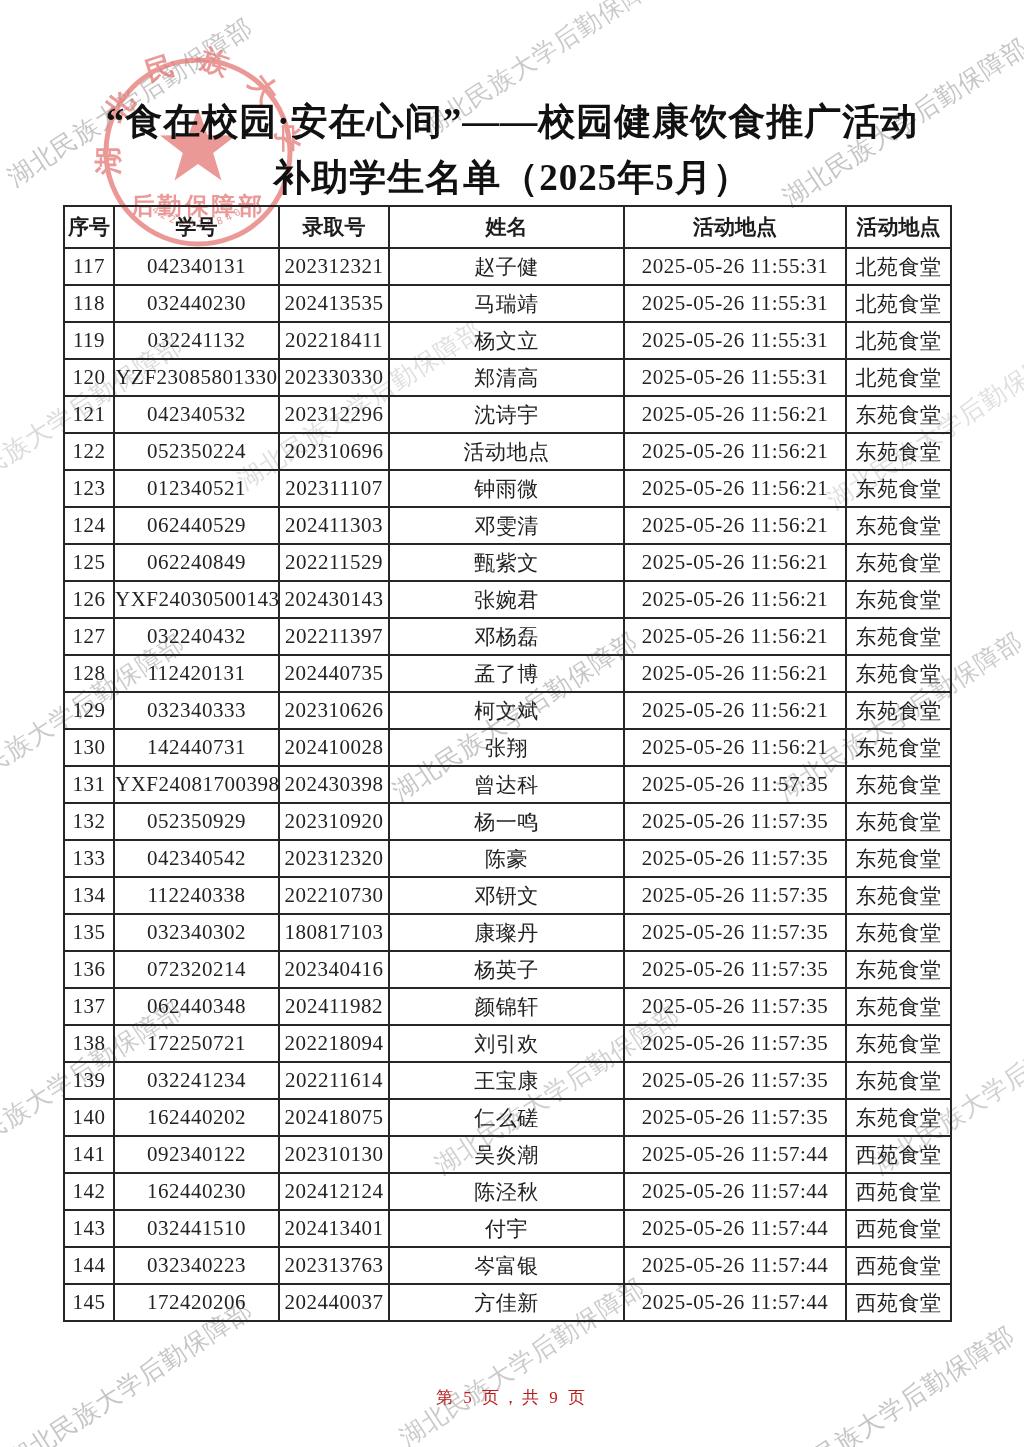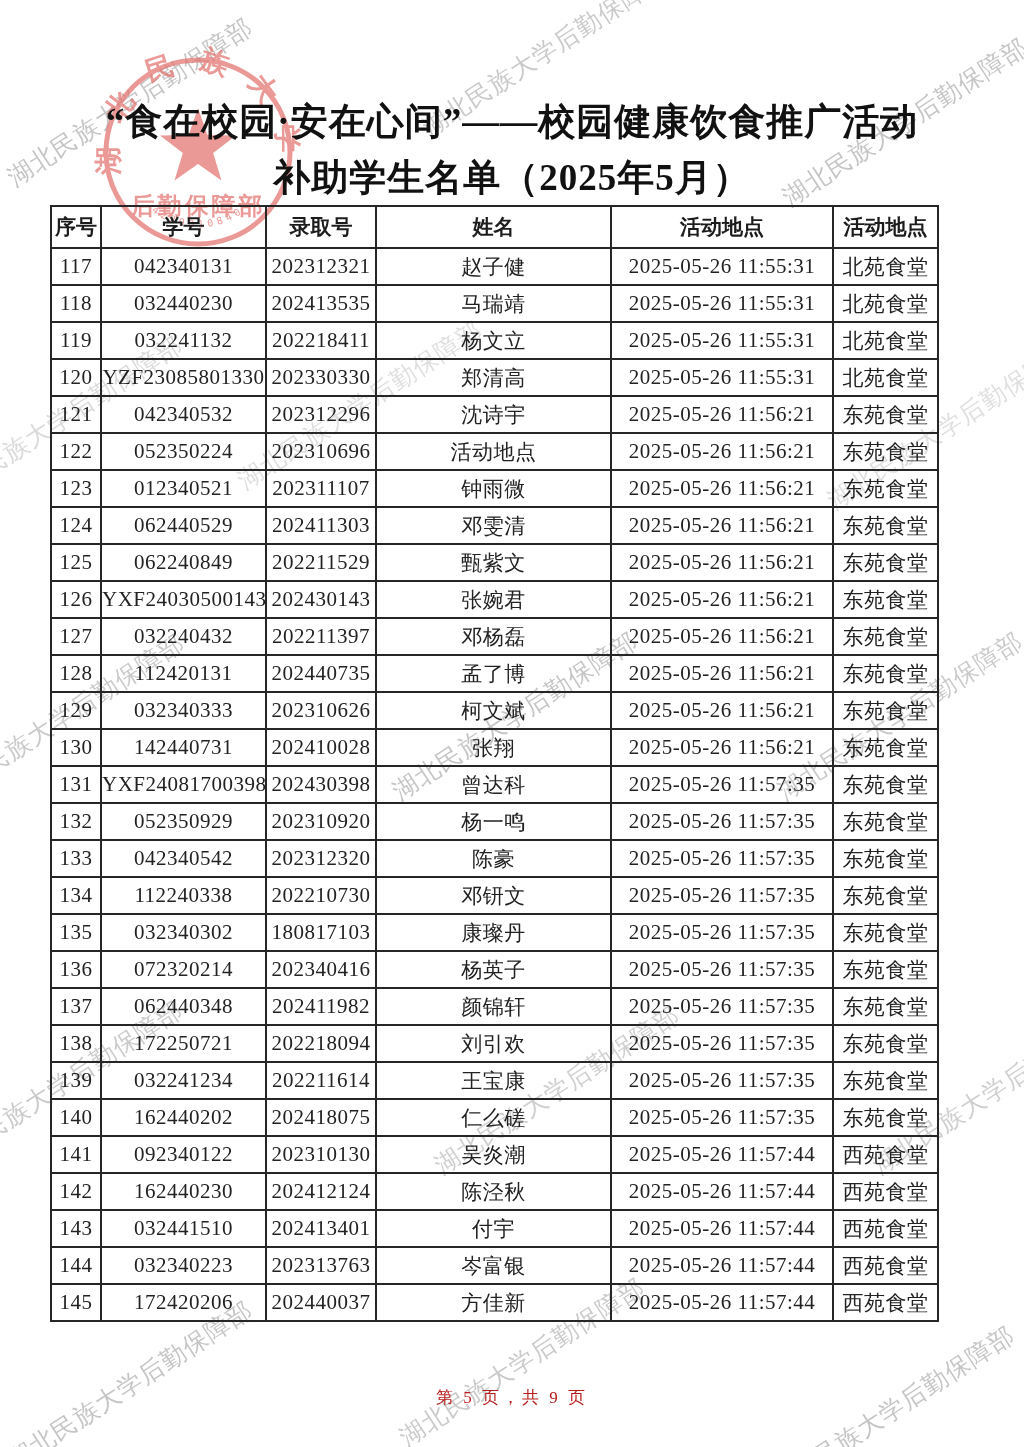--- a/index.html
+++ b/index.html
@@ -15,21 +15,21 @@
     transform:translate(-50%,-50%) rotate(-33deg);
     pointer-events:none;user-select:none;
   }
   .stamp-svg{position:absolute;left:0;top:0;pointer-events:none;}
   .title-block{
     position:absolute;top:94px;left:0;width:1024px;
     text-align:center;font-weight:bold;line-height:56px;
     font-size:37px;letter-spacing:1px;color:#111;
   }
   table.roster{
-    position:absolute;left:50px;top:205px;width:887px;
+    position:absolute;left:63px;top:205px;width:887px;
     border-collapse:collapse;table-layout:fixed;
     font-size:21px;color:#222;
   }
   table.roster th, table.roster td{
     border:2px solid #262626;text-align:center;vertical-align:middle;
     padding:0;white-space:nowrap;overflow:hidden;
   }
   table.roster th{height:40px;font-size:21px;font-weight:bold;color:#1c1c1c;}
   table.roster td{height:35px;letter-spacing:0.5px;}
   .footer{

